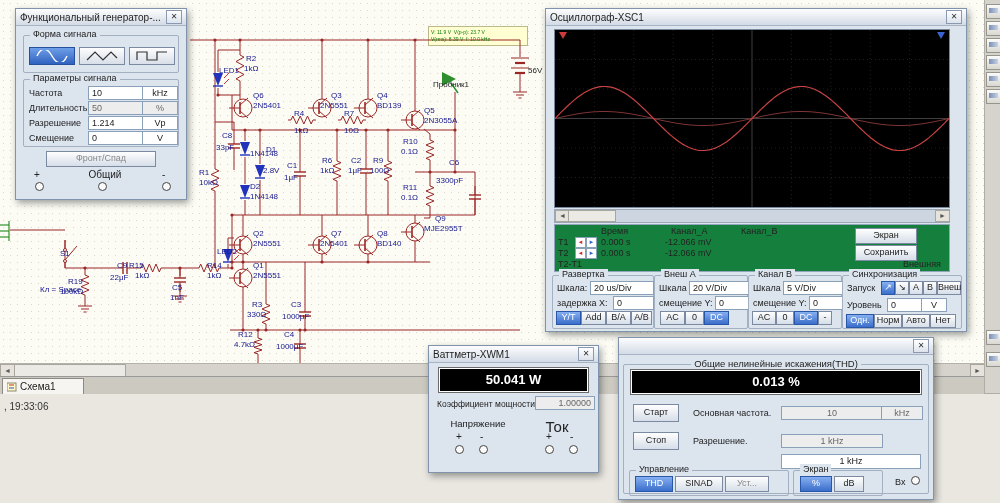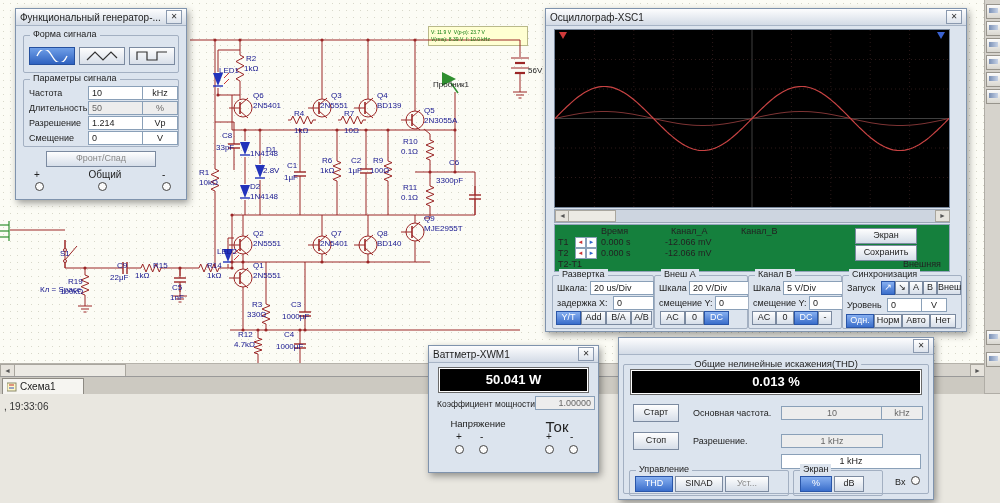--- a/index.html
+++ b/index.html
@@ -342,34 +342,34 @@
         <span class="slabel" style="left: 351px; top: 156px;">C2</span>
         <span class="slabel" style="left: 348px; top: 166px;">1μF</span>
         <span class="slabel" style="left: 373px; top: 156px;">R9</span>
         <span class="slabel" style="left: 370px; top: 166px;">100Ω</span>
         <span class="slabel" style="left: 403px; top: 137px;">R10</span>
         <span class="slabel" style="left: 401px; top: 147px;">0.1Ω</span>
         <span class="slabel" style="left: 449px; top: 158px;">C6</span>
         <span class="slabel" style="left: 436px; top: 176px;">3300pF</span>
         <span class="slabel" style="left: 403px; top: 183px;">R11</span>
         <span class="slabel" style="left: 401px; top: 193px;">0.1Ω</span>
-        <span class="slabel" style="left: 424px; top: 214px;">Q9</span>
+        <span class="slabel" style="left: 435px; top: 214px;">Q9</span>
         <span class="slabel" style="left: 424px; top: 224px;">MJE2955T</span>
         <span class="slabel" style="left: 253px; top: 229px;">Q2</span>
         <span class="slabel" style="left: 253px; top: 239px;">2N5551</span>
         <span class="slabel" style="left: 331px; top: 229px;">Q7</span>
         <span class="slabel" style="left: 320px; top: 239px;">2N5401</span>
         <span class="slabel" style="left: 377px; top: 229px;">Q8</span>
         <span class="slabel" style="left: 377px; top: 239px;">BD140</span>
         <span class="slabel" style="left: 217px; top: 247px;">LED2</span>
         <span class="slabel" style="left: 253px; top: 261px;">Q1</span>
         <span class="slabel" style="left: 253px; top: 271px;">2N5551</span>
         <span class="slabel" style="left: 207px; top: 261px;">R14</span>
         <span class="slabel" style="left: 207px; top: 271px;">1kΩ</span>
-        <span class="slabel" style="left: 153px; top: 261px; text-align: center;">R15</span>
+        <span class="slabel" style="left: 129px; top: 261px; text-align: center;">R15</span>
         <span class="slabel" style="left: 135px; top: 271px;">1kΩ</span>
         <span class="slabel" style="left: 117px; top: 261px;">C9</span>
         <span class="slabel" style="left: 110px; top: 273px;">22μF</span>
         <span class="slabel" style="left: 68px; top: 277px;">R19</span>
         <span class="slabel" style="left: 60px; top: 287px;">100kΩ</span>
         <span class="slabel" style="left: 172px; top: 283px;">C5</span>
         <span class="slabel" style="left: 170px; top: 293px;">1nF</span>
         <span class="slabel" style="left: 60px; top: 249px;">S1</span>
         <span class="slabel" style="left: 40px; top: 285px;">Кл = Space</span>
         <span class="slabel" style="left: 252px; top: 300px;">R3</span>

